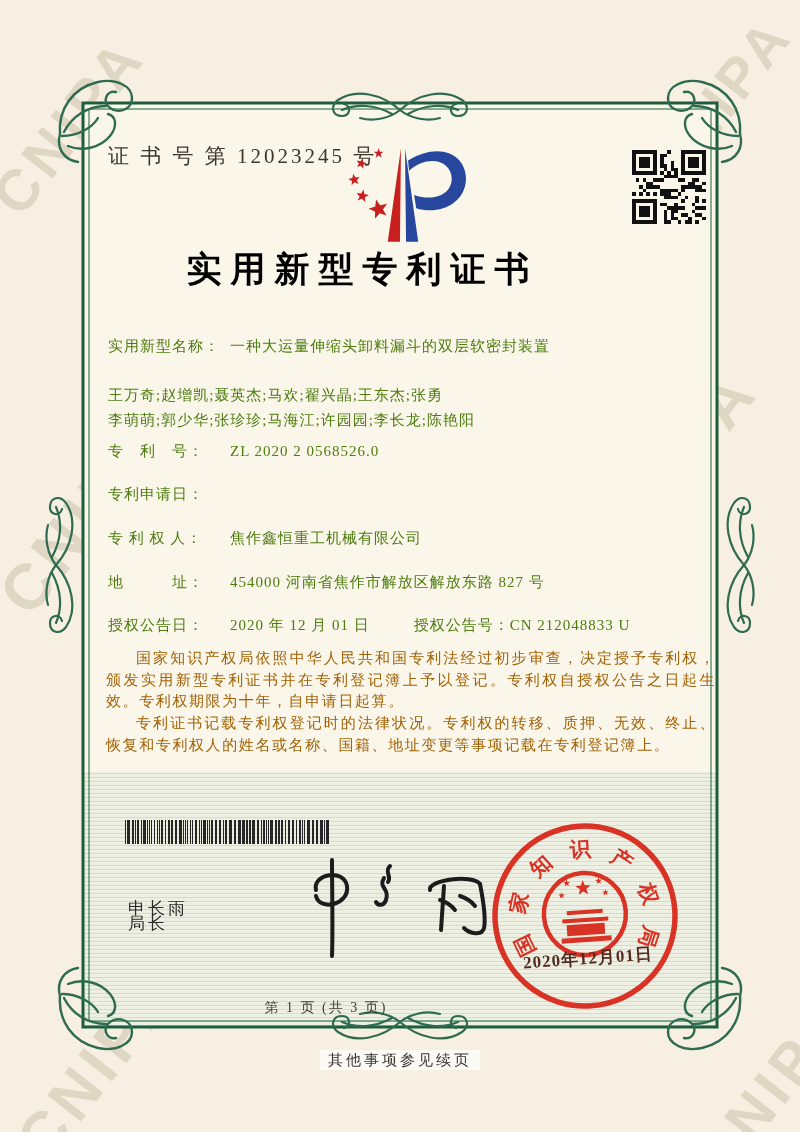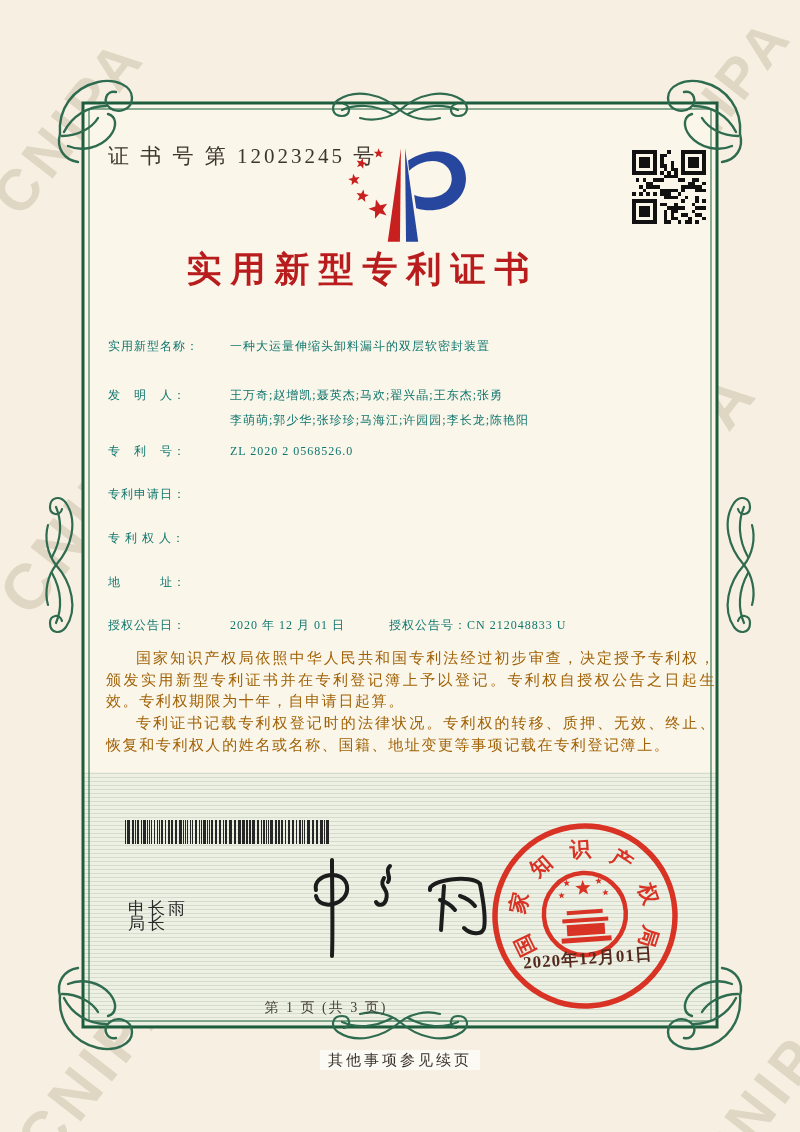--- a/index.html
+++ b/index.html
@@ -32,26 +32,26 @@
   .border-svg{position:absolute;left:0;top:0;pointer-events:none;}
   
   .certno{
     position:absolute;left:108px;top:142px;
     font-size:21px;letter-spacing:3px;color:#3c362e;
   }
   .logo{position:absolute;left:338px;top:144px;width:132px;height:102px;}
   .qr{position:absolute;left:632px;top:150px;width:74px;height:74px;}
   .title{
     position:absolute;left:0;top:246px;width:725px;text-align:center;
-    font-size:35px;font-weight:700;letter-spacing:9px;color:#b91c1c;
+    font-size:35px;font-weight:700;letter-spacing:9px;color:#000000;
   }
   
   .row{
     position:absolute;left:108px;width:606px;display:flex;
-    font-size:12px;letter-spacing:1px;line-height:25px;color:#0f766e;
+    font-size:15px;letter-spacing:1px;line-height:25px;color:#4d7c0f;
   }
   .lbl{flex:none;width:122px;}
   .val{flex:1;}
   .grant-right{margin-left:44px;white-space:nowrap;}
   .para{
     position:absolute;left:106px;width:610px;
     font-size:15px;line-height:21.5px;letter-spacing:1.6px;
     text-align:justify;text-indent:2em;color:#a16207;
   }
   
@@ -349,42 +349,43 @@
   </svg>
 
 <div class="title">实用新型专利证书</div>
 
 <div class="row" style="top:334px">
   <span class="lbl">实用新型名称：</span>
   <span class="val">一种大运量伸缩头卸料漏斗的双层软密封装置</span>
 </div>
 
 <div class="row" style="top:383px">
-  <span class="lbl">发　明　人：</span>
   <span class="val">
     <div>王万奇;赵增凯;聂英杰;马欢;翟兴晶;王东杰;张勇</div>
     <div>李萌萌;郭少华;张珍珍;马海江;许园园;李长龙;陈艳阳</div>
   </span>
 </div>
 
 <div class="row" style="top:439px">
   <span class="lbl">专　利　号：</span>
   <span class="val">ZL 2020 2 0568526.0</span>
 </div>
 
 <div class="row" style="top:482px">
   <span class="lbl">专利申请日：</span>
 </div>
 
 <div class="row" style="top:526px">
   <span class="lbl">专 利 权 人：</span>
+  <span class="val">焦作鑫恒重工机械有限公司</span>
 </div>
 
 <div class="row" style="top:570px">
   <span class="lbl">地　　　址：</span>
+  <span class="val">454000 河南省焦作市解放区解放东路 827 号</span>
 </div>
 
 <div class="row" style="top:613px">
   <span class="lbl">授权公告日：</span>
   <span>2020 年 12 月 01 日</span>
   <span class="grant-right">授权公告号：</span>
   <span>CN 212048833 U</span>
 </div>
 
 <div class="para" style="top:648px">国家知识产权局依照中华人民共和国专利法经过初步审查，决定授予专利权，颁发实用新型专利证书并在专利登记簿上予以登记。专利权自授权公告之日起生效。专利权期限为十年，自申请日起算。</div>

